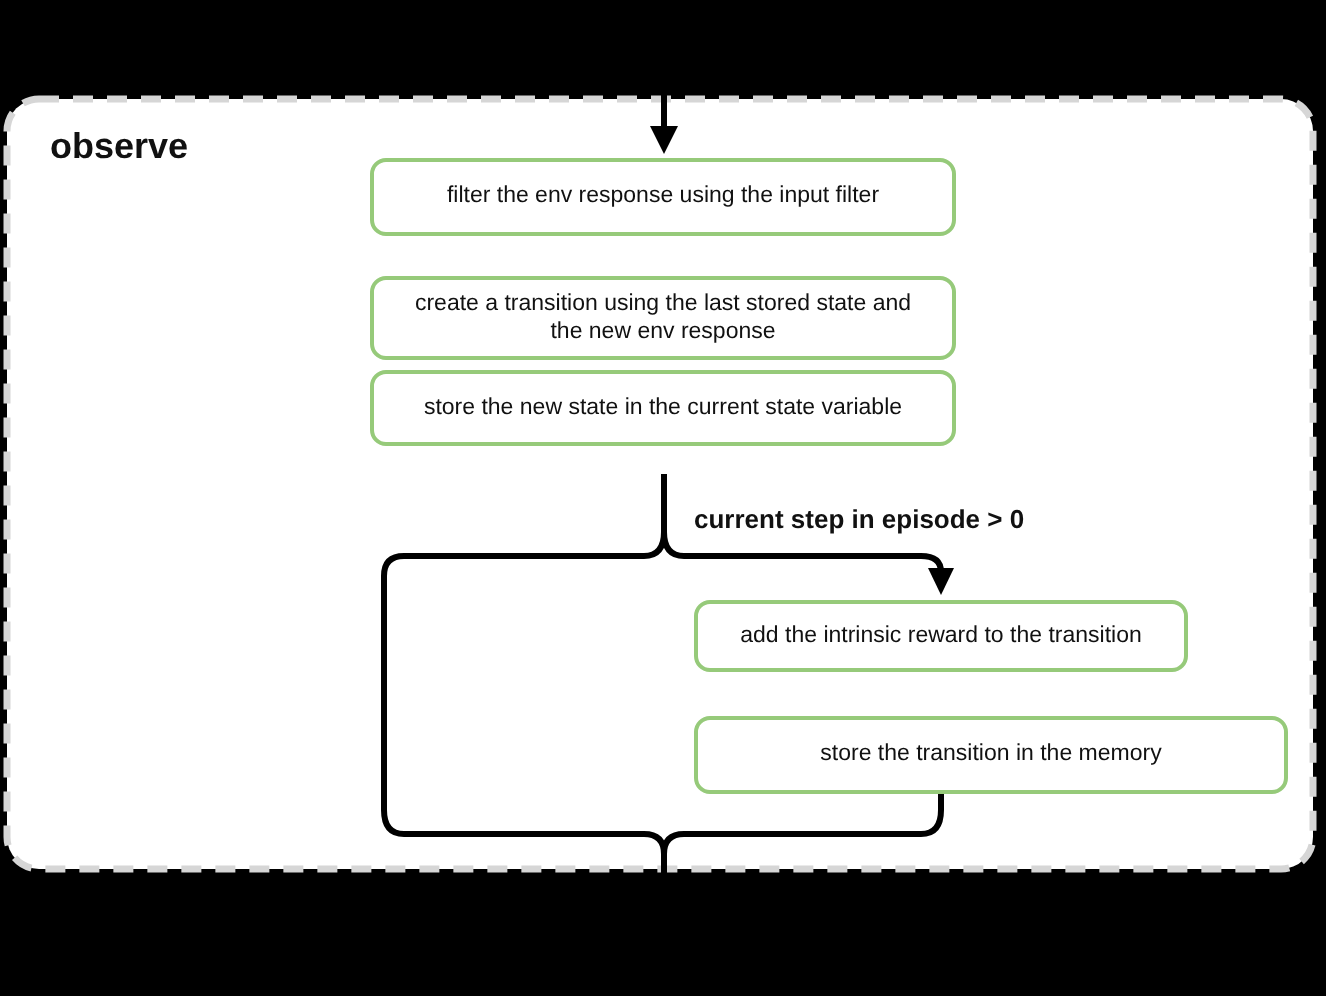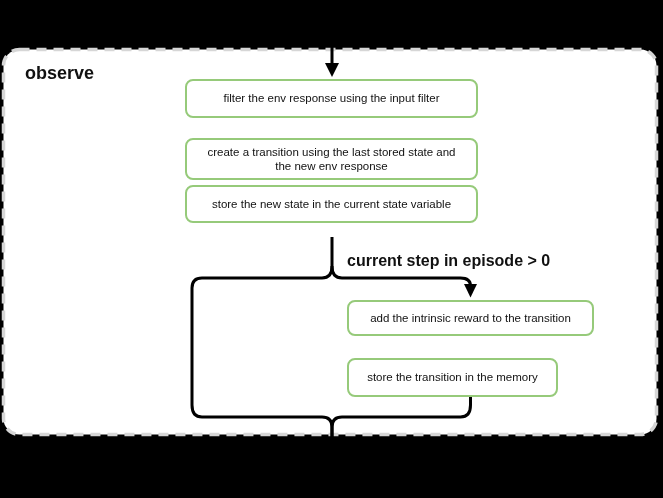--- a/index.html
+++ b/index.html
@@ -26,24 +26,24 @@
   .step-box{
     position:absolute;background:var(--canvas);
     border:2.5px solid var(--box_border);border-radius:8px;
     display:flex;align-items:center;justify-content:center;text-align:center;
     font-size:11.5px;line-height:1.25;color:var(--text);padding:2px 12px;
   }
   #step1{left:185px;top:79px;width:293px;height:39px;}
   #step2{left:185px;top:138px;width:293px;height:42px;}
   #step3{left:185px;top:185px;width:293px;height:38px;}
   #step4{left:347px;top:300px;width:247px;height:36px;}
-  #step5{left:347px;top:358px;width:211px;height:39px;}
+  #step5{left:347px;top:358px;width:297px;height:39px;}
   .condition-label{
     position:absolute;left:347px;top:252px;width:170px;
-    font-size:16px;font-weight:bold;color:var(--text);white-space:nowrap;
+    font-size:13px;font-weight:bold;color:var(--text);white-space:nowrap;
   }
 </style>
 </head>
 <body>
 
 <div id="screen">
 
   <svg width="663" height="498" viewBox="0 0 663 498">
 
     <rect class="canvas-rect" x="3.5" y="49.5" width="653" height="385" rx="16"></rect>

